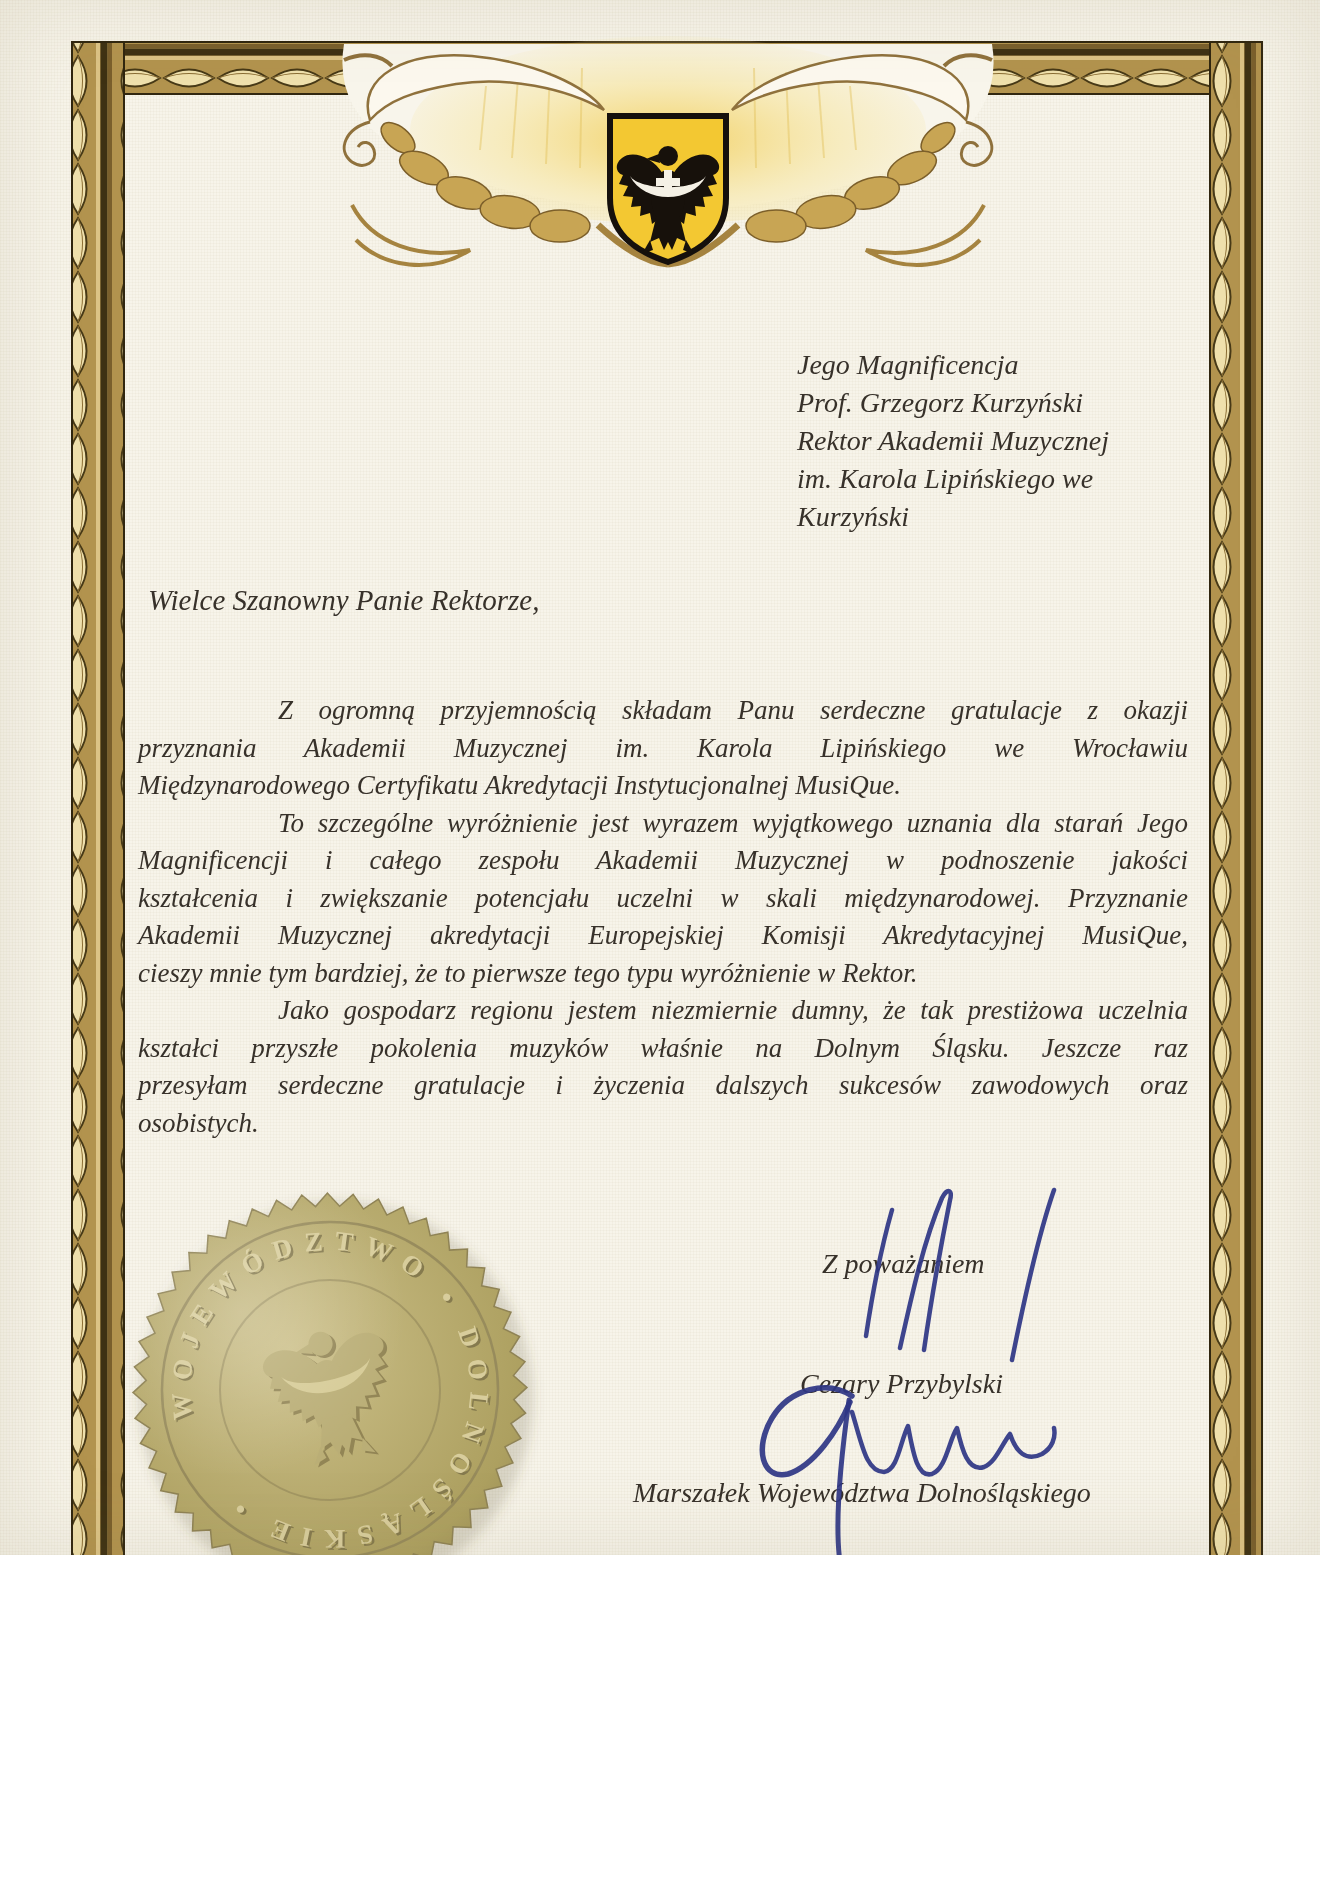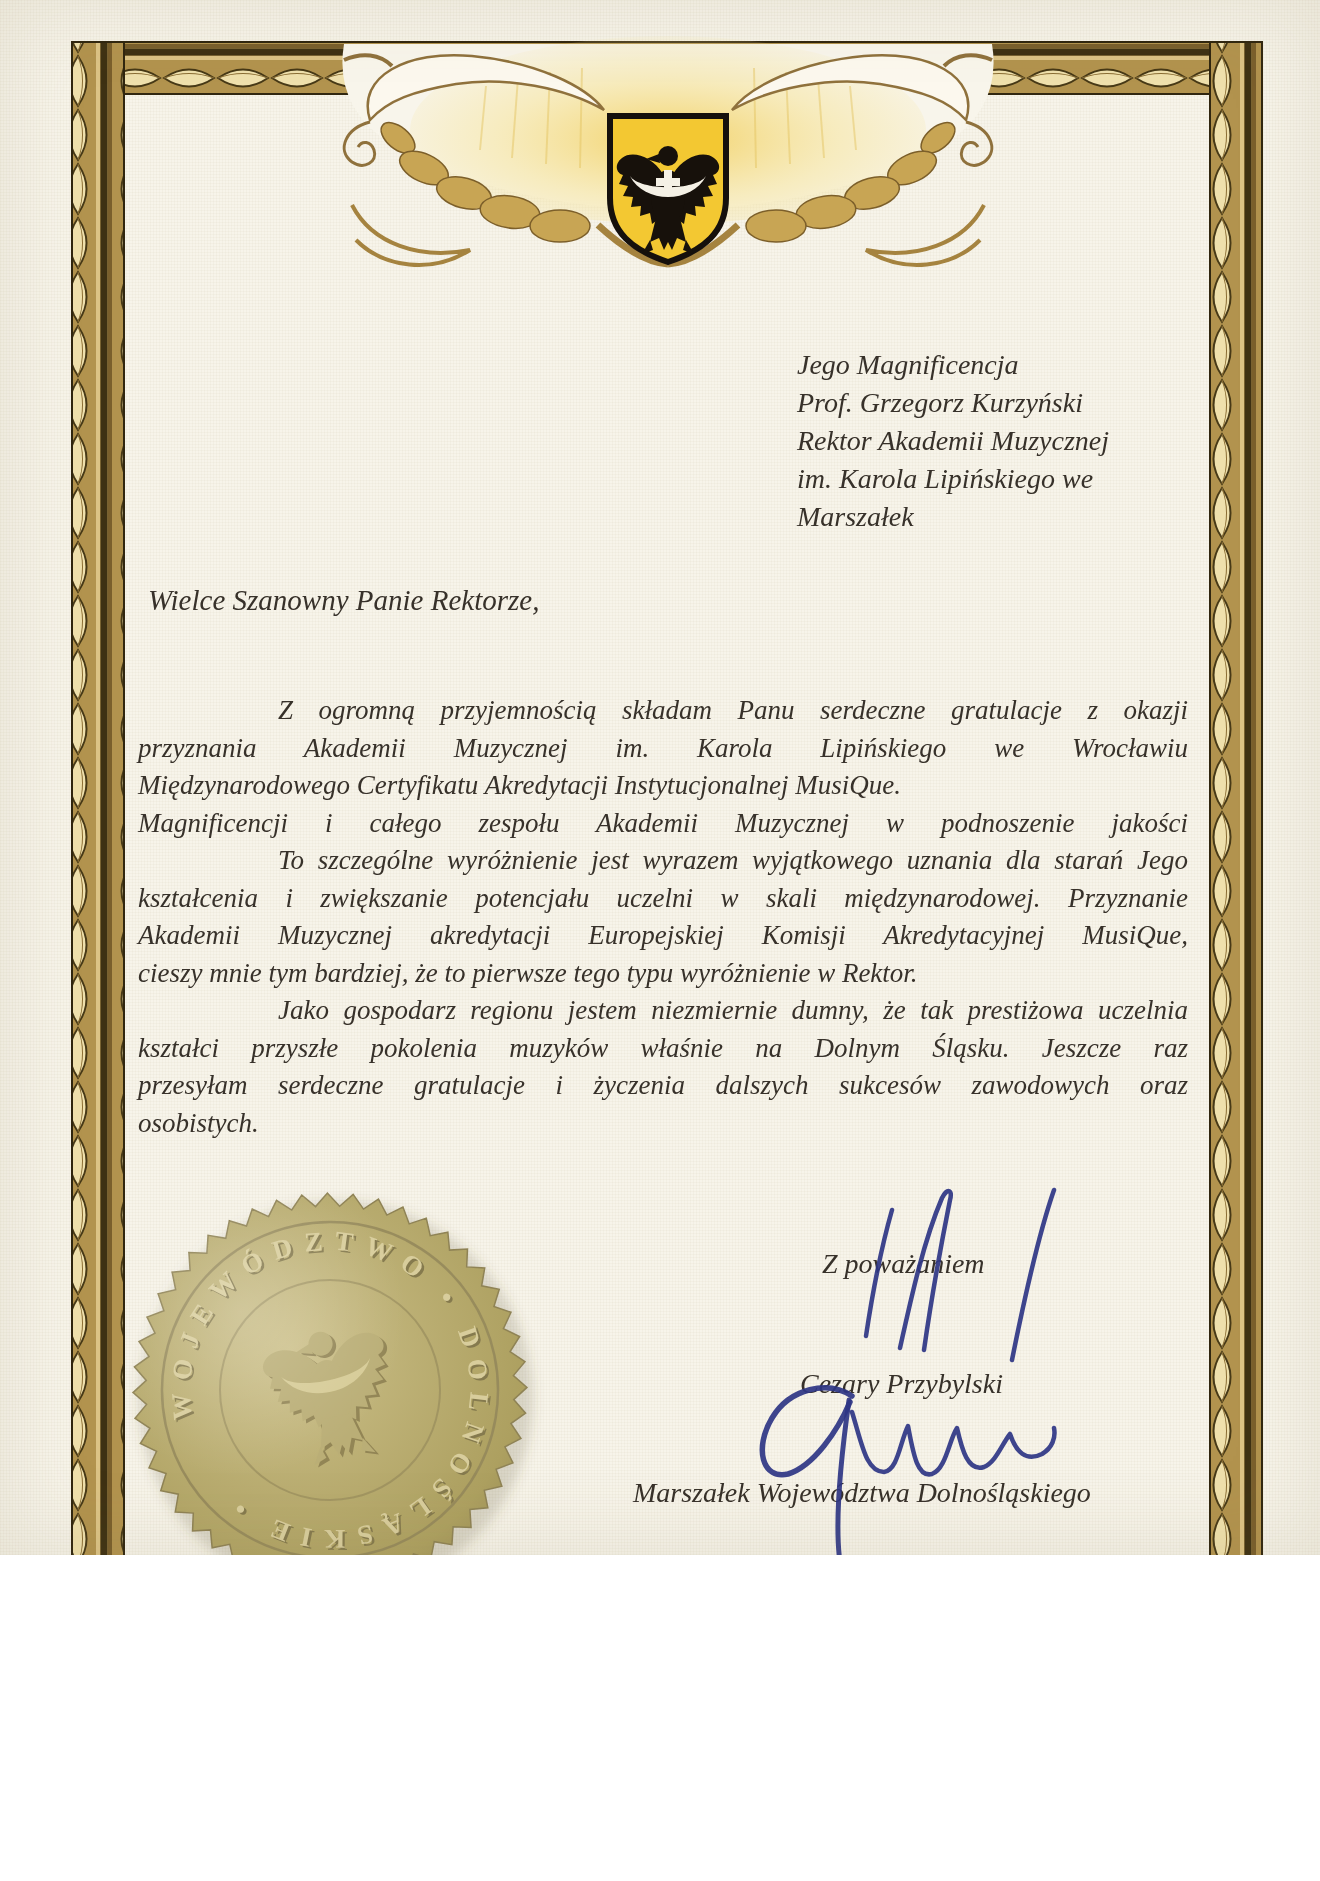--- a/index.html
+++ b/index.html
@@ -148,31 +148,31 @@
       </g>
       <circle r="197" fill="url(#sheen)"></circle>
     </g>
   </svg>
 
   <div class="txt recipient">
     <div>Jego Magnificencja</div>
     <div>Prof. Grzegorz Kurzyński</div>
     <div>Rektor Akademii Muzycznej</div>
     <div>im. Karola Lipińskiego we</div>
-    <div>Marszałek</div>
+    <div>Kurzyński</div>
   </div>
 
   <div class="txt salutation">Wielce Szanowny Panie Rektorze,</div>
 
   <div class="txt bodyblock">
     <div class="bl jl ind">Z ogromną przyjemnością składam Panu serdeczne gratulacje z okazji</div>
     <div class="bl jl">przyznania Akademii Muzycznej im. Karola Lipińskiego we Wrocławiu</div>
     <div class="bl">Międzynarodowego Certyfikatu Akredytacji Instytucjonalnej MusiQue.</div>
+    <div class="bl jl ind">To szczególne wyróżnienie jest wyrazem wyjątkowego uznania dla starań Jego</div>
     <div class="bl jl">Magnificencji i całego zespołu Akademii Muzycznej w podnoszenie jakości</div>
-    <div class="bl jl ind">To szczególne wyróżnienie jest wyrazem wyjątkowego uznania dla starań Jego</div>
     <div class="bl jl">kształcenia i zwiększanie potencjału uczelni w skali międzynarodowej. Przyznanie</div>
     <div class="bl jl">Akademii Muzycznej akredytacji Europejskiej Komisji Akredytacyjnej MusiQue,</div>
     <div class="bl">cieszy mnie tym bardziej, że to pierwsze tego typu wyróżnienie w Rektor.</div>
     <div class="bl jl ind">Jako gospodarz regionu jestem niezmiernie dumny, że tak prestiżowa uczelnia</div>
     <div class="bl jl">kształci przyszłe pokolenia muzyków właśnie na Dolnym Śląsku. Jeszcze raz</div>
     <div class="bl jl">przesyłam serdeczne gratulacje i życzenia dalszych sukcesów zawodowych oraz</div>
     <div class="bl">osobistych.</div>
   </div>
 
   <div class="txt vale">Z poważaniem</div>

